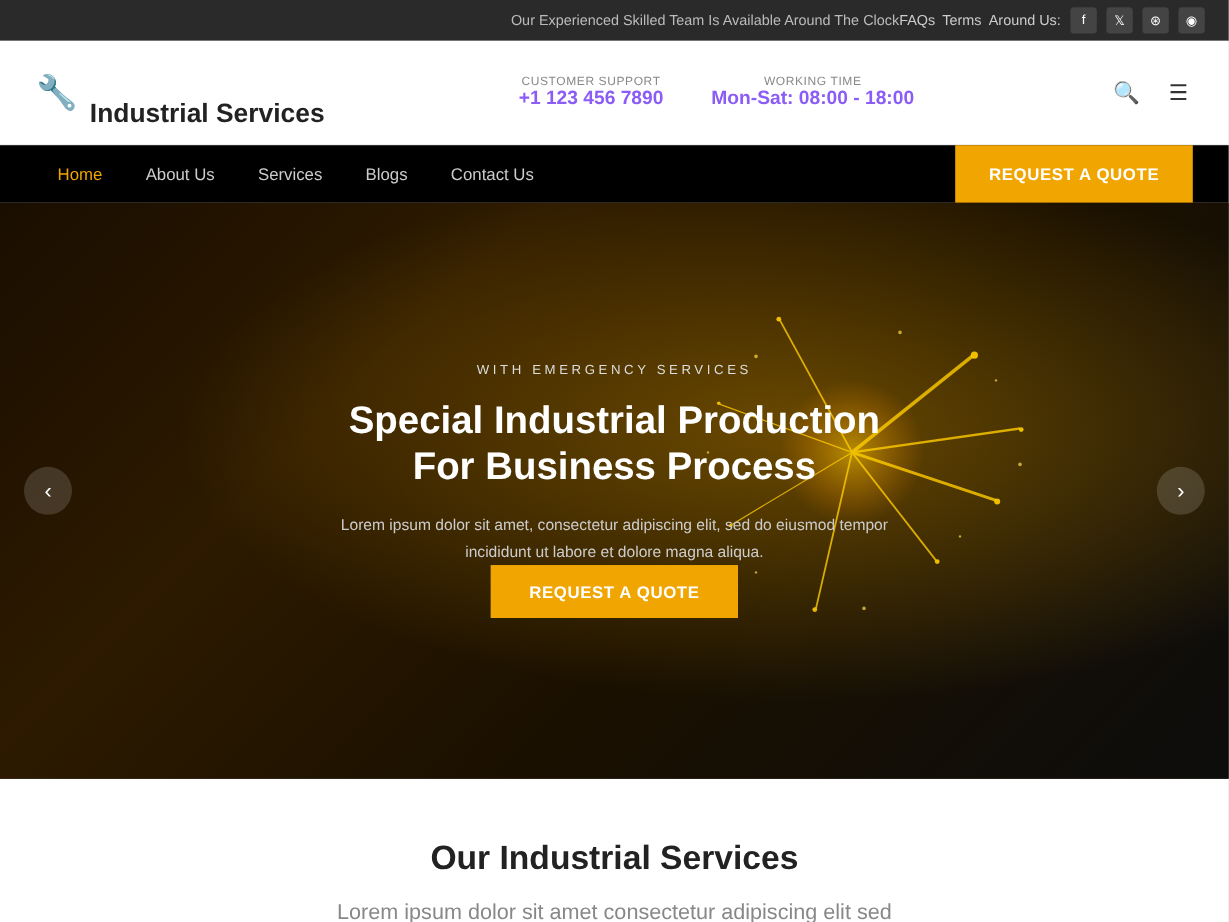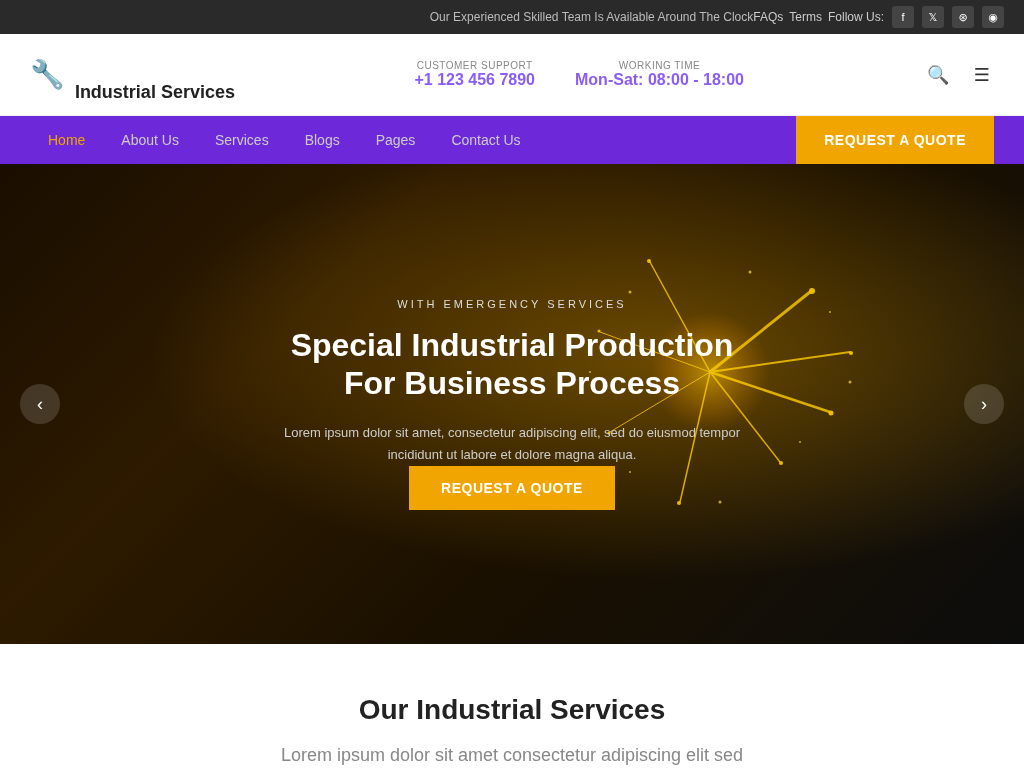--- a/index.html
+++ b/index.html
@@ -53,21 +53,21 @@
       display: flex;
       align-items: center;
       gap: 10px;
       text-decoration: none;
     }
     .logo-icon {
       font-size: 28px;
       color: #f0a500;
     }
     .logo-text {
-      font-size: 18px;
+      font-size: 22px;
       font-weight: 700;
       color: #222;
       margin-top: 36px;
     }
     .header-contact {
       display: flex;
       align-items: center;
       gap: 40px;
     }
     .contact-item {
@@ -93,21 +93,21 @@
       background: none;
       border: none;
       font-size: 18px;
       color: #333;
       cursor: pointer;
       padding: 4px;
     }
 
     
     .navbar {
-      background: #6d28d9;
+      background: #000000;
       display: flex;
       align-items: flex-start;
       justify-content: space-between;
       padding: 0 30px;
     }
     .nav-links {
       display: flex;
       list-style: none;
       align-items: center;
     }
@@ -241,21 +241,21 @@
   </style>
 </head>
 <body>
 
 <div class="top-bar">
   <span class="top-bar-left">Our Experienced Skilled Team Is Available Around The Clock</span>
   <div class="top-bar-right">
     <a href="#">FAQs</a>
     <a href="#">Terms</a>
     <div class="follow-us">
-      <span class="follow-label">Follow Us:</span>
+      <span class="follow-label">Around Us:</span>
       <span class="social-icon">f</span>
       <span class="social-icon">𝕏</span>
       <span class="social-icon">⊛</span>
       <span class="social-icon">◉</span>
     </div>
   </div>
 </div>
 
 <div class="header">
   <a class="logo" href="#">
@@ -284,23 +284,20 @@
         <a href="#">Home</a>
       </li>
     <li>
         <a href="#">About Us</a>
       </li>
     <li>
         <a href="#">Services</a>
       </li>
     <li>
         <a href="#">Blogs</a>
-      </li>
-    <li>
-        <a href="#">Pages</a>
       </li>
     <li>
         <a href="#">Contact Us</a>
       </li>
   </ul>
   <button class="nav-quote-btn">Request A Quote</button>
 </nav>
 
 <div class="hero">
   <div class="hero-bg"></div>

